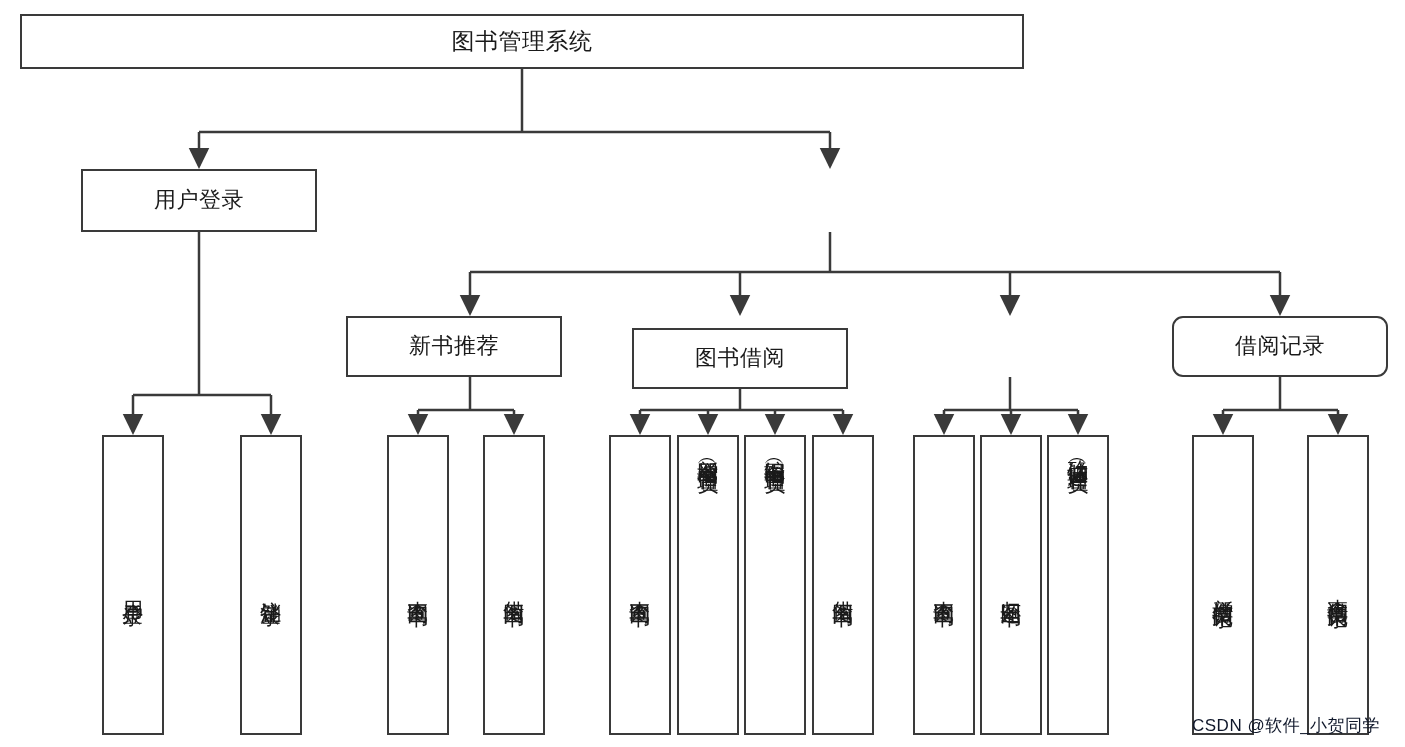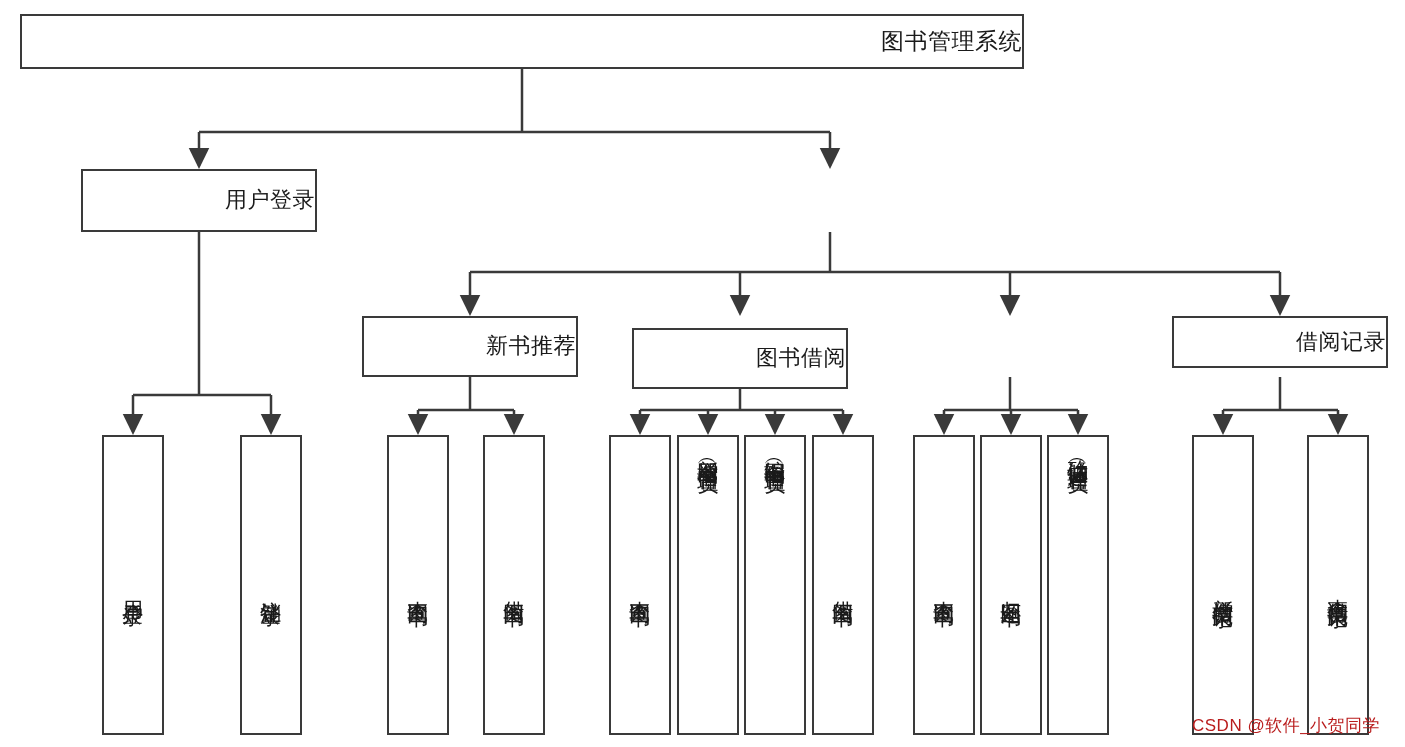--- a/index.html
+++ b/index.html
@@ -25,21 +25,21 @@
     height: 747px;
     pointer-events: none;
   }
   .node {
     position: absolute;
     box-sizing: border-box;
     border: 2.5px solid #3a3a3a;
     background: #ffffff;
     display: flex;
     align-items: center;
-    justify-content: flex-end;
+    justify-content: center;
     color: #1a1a1a;
   }
   .node-h {
     font-size: 22px;
     line-height: 1.2;
     letter-spacing: 0.5px;
   }
   .node-root {
     font-size: 23px;
   }
@@ -57,21 +57,21 @@
     white-space: nowrap;
   }
   .vtext.centered {
     align-self: center;
   }
   .watermark {
     position: absolute;
     left: 1192px;
     top: 714px;
     font-size: 17px;
-    color: #b91c1c;
+    color: #0f172a;
     letter-spacing: 0.5px;
     white-space: nowrap;
   }
 </style>
 </head>
 <body>
 
 <div id="canvas">
 
   <svg id="edges" viewBox="0 0 1405 747">
@@ -125,27 +125,27 @@
   </svg>
 
   <div class="node node-h node-root" style="left:20px; top:14px; width:1004px; height:55px;">
     <span>图书管理系统</span>
   </div>
 
   <div class="node node-h" style="left:81px; top:169px; width:236px; height:63px;">
     <span>用户登录</span>
   </div>
 
-  <div class="node node-h" style="left:362px; top:316px; width:216px; height:61px;">
+  <div class="node node-h" style="left:346px; top:316px; width:216px; height:61px;">
     <span>新书推荐</span>
   </div>
   <div class="node node-h" style="left:632px; top:328px; width:216px; height:61px;">
     <span>图书借阅</span>
   </div>
-  <div class="node node-h" style="left:1172px; top:316px; width:216px; height:52px;">
+  <div class="node node-h" style="left:1172px; top:316px; width:216px; height:61px;border-radius:11px;">
     <span>借阅记录</span>
   </div>
 
   <div class="node node-v" style="left:102px; top:435px; width:62px; height:300px;">
     <span class="vtext centered">用户登录</span>
   </div>
   <div class="node node-v" style="left:240px; top:435px; width:62px; height:300px;">
     <span class="vtext centered">注销登录</span>
   </div>
 

